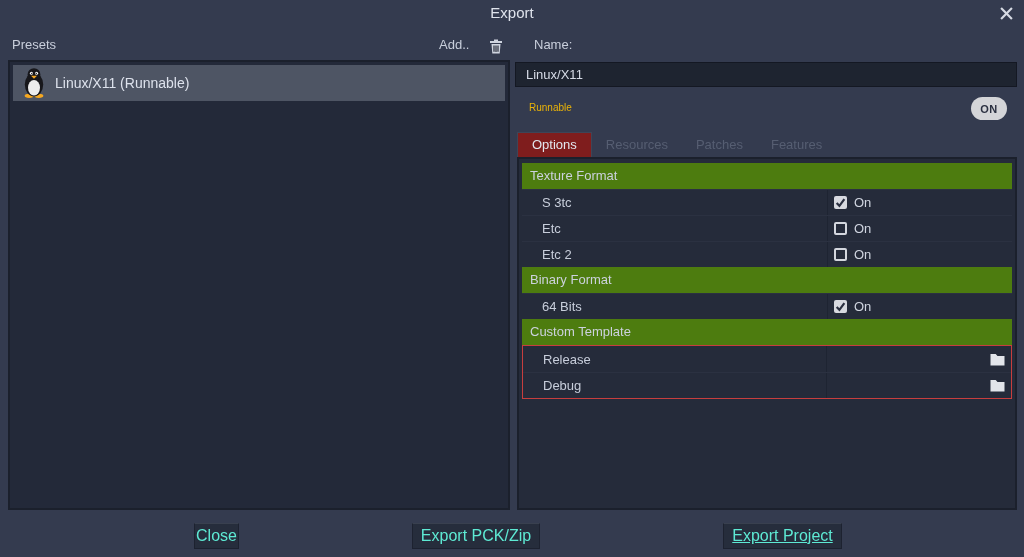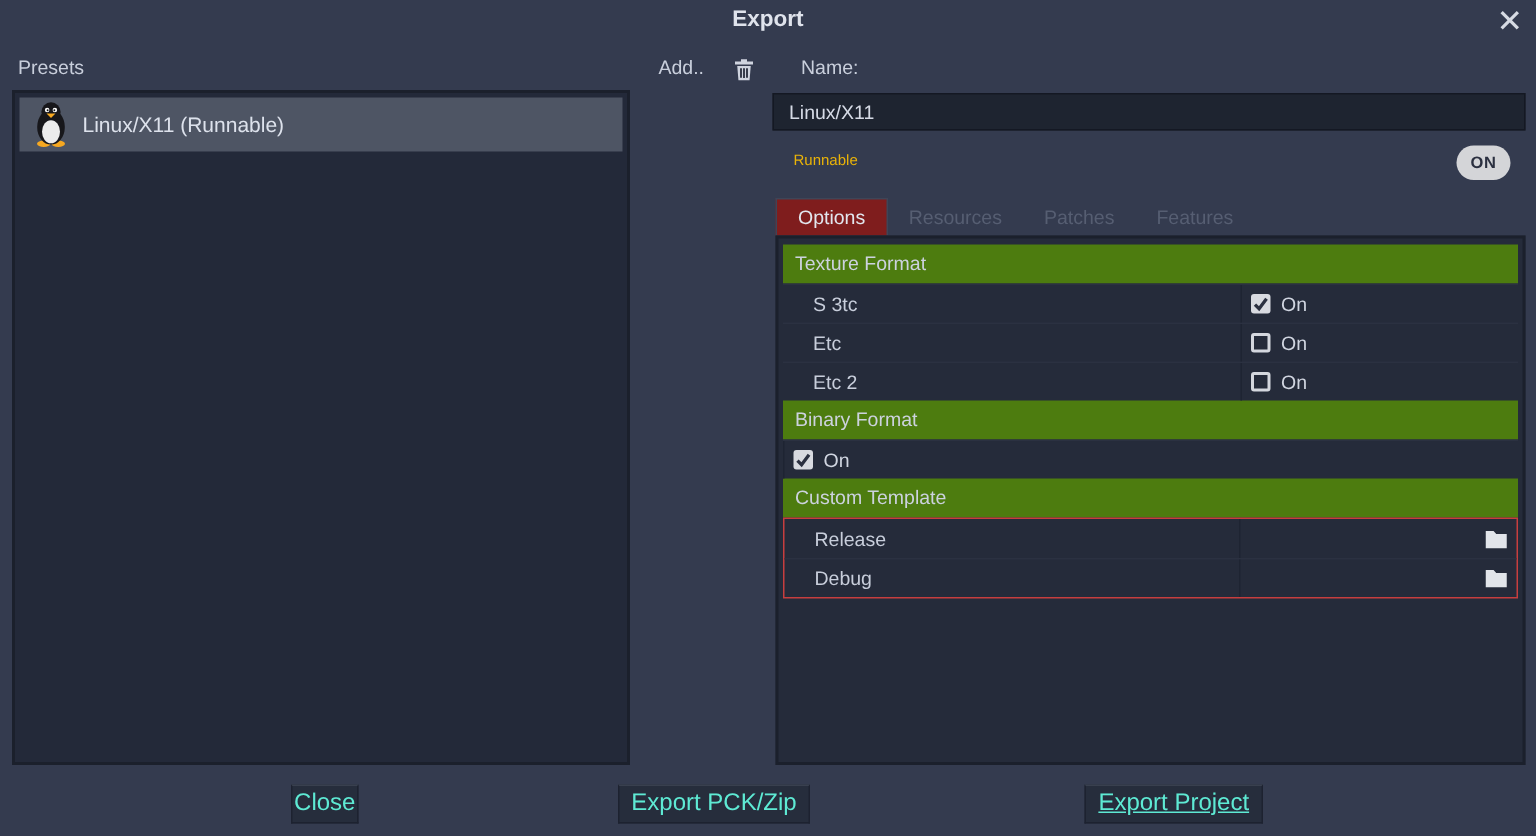--- a/index.html
+++ b/index.html
@@ -6,31 +6,31 @@
   html,body { width:1024px; height:557px; overflow:hidden; }
   body {
     position:relative;
     background:#343b4f;
     font-family:"Liberation Sans", sans-serif;
     color:#ced4e2;
     font-size:13px;
   }
   
   .title { position:absolute; top:4px; left:0; width:100%; text-align:center;
-           font-size:15px; color:#dfe3ec;font-weight:bold; }
+           font-size:15px; color:#dfe3ec; }
   .close-btn { position:absolute; top:4px; right:9px; width:18px; height:18px;
                display:flex; align-items:center; justify-content:center; cursor:default; }
   
   .presets-label { position:absolute; top:37px; left:12px; color:#c9cfdc; }
   .add-btn { position:absolute; top:37px; left:439px; color:#c9cfdc; }
   .trash-btn { position:absolute; top:36px; left:486px; width:20px; height:20px;
                display:flex; align-items:center; justify-content:center; }
   .name-label { position:absolute; top:37px; left:518px; color:#c9cfdc;margin-left:16px; }
   
-  .presets-panel { position:absolute; left:8px; top:60px; width:412px; height:450px;
+  .presets-panel { position:absolute; left:8px; top:60px; width:502px; height:450px;
                    background:#232939; border:2px solid #1b202c; }
   .preset-item { margin:3px; height:36px; display:flex; align-items:center;
                  background:#4e5564; padding-left:8px; }
   .preset-item .tux { width:26px; height:30px; margin-right:8px; flex:0 0 auto; }
   .preset-item .label { color:#dde2ec; font-size:14px; }
   
   .name-input { position:absolute; left:515px; top:62px; width:502px; height:25px;
                 background:#1e2430; border:1px solid #141823; color:#d6dbe6;
                 font-family:Liberation Sans, sans-serif; font-size:13px;
                 padding:0 10px; outline:none; }
@@ -158,20 +158,21 @@
     <span class="row-label">Etc 2</span>
     <span class="row-value">
       <span class="checkbox unchecked"></span>
       <span class="on-text">On</span>
     </span>
   </div>
 
   <div class="opt-section-header">Binary Format</div>
 
   <div class="opt-row">
+    <span class="row-label">64 Bits</span>
     <span class="row-value">
       <span class="checkbox checked">
         <svg width="11" height="11" viewBox="0 0 10 10">
             <polyline points="1.5,5.5 4,8 8.5,2" fill="none" stroke="#2b3040" stroke-width="2"></polyline>
           </svg>
       </span>
       <span class="on-text">On</span>
     </span>
   </div>
 

